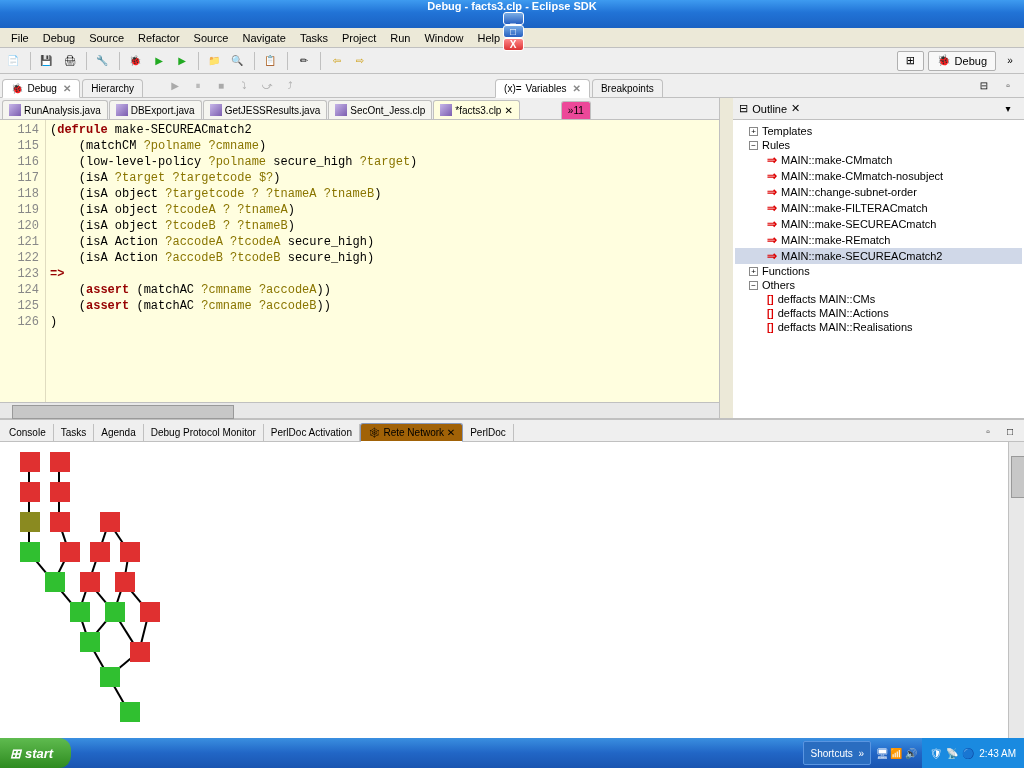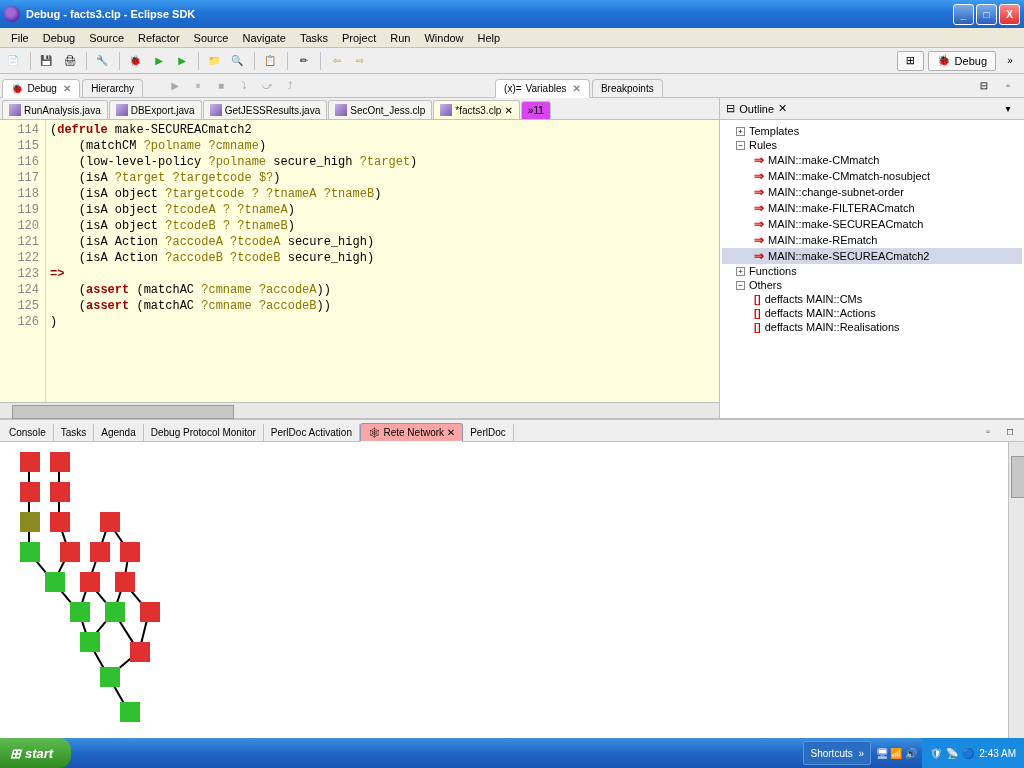--- a/index.html
+++ b/index.html
@@ -1,38 +1,38 @@
 <!DOCTYPE html>
 <html><head>
 <meta charset="utf-8">
 <style>
 * { margin:0; padding:0; box-sizing:border-box; }
 body { font-family: Tahoma, sans-serif; font-size:11px; background:#ece9d8; width:1024px; height:768px; overflow:hidden; position:relative; }
 
 
-.titlebar { height:28px; background:linear-gradient(to bottom,#3e9bf0 0%,#2173d6 45%,#1a62c3 100%); display:flex; align-items:center; padding:12px 4px; color:#fff; font-weight:bold; }
+.titlebar { height:28px; background:linear-gradient(to bottom,#3e9bf0 0%,#2173d6 45%,#1a62c3 100%); display:flex; align-items:center; padding:0 4px; color:#fff; font-weight:bold;flex-direction:column; }
 .titlebar .icon { width:16px; height:16px; background:radial-gradient(circle at 40% 40%, #9b6bd6 30%, #5a2ca0 70%); border-radius:50%; margin-right:6px; }
 .titlebar .spacer { flex:1; }
 .titlebar .winbtn { width:21px; height:21px; margin-left:2px; border:1px solid #fff; border-radius:3px; display:flex; align-items:center; justify-content:center; font-size:10px; font-weight:bold; }
 .winbtn.min,.winbtn.max { background:linear-gradient(to bottom,#7aade6,#2760c0); }
 .winbtn.close { background:linear-gradient(to bottom,#f88,#d33); }
 
 
 .menubar { height:20px; background:#ece9d8; border-bottom:1px solid #c0c0c0; display:flex; align-items:center; padding-left:4px; }
 .menubar .item { padding:2px 7px; cursor:default; }
 
 
 .toolbar { height:26px; background:#efefef; border-bottom:1px solid #c0c0c0; display:flex; align-items:center; padding:0 4px; gap:3px; }
 .tbtn { width:20px; height:20px; border:1px solid transparent; display:flex; align-items:center; justify-content:center; font-size:10px; }
 .tsep { width:1px; height:18px; background:#c0c0c0; margin:0 3px; }
 .toolbar-right { margin-left:auto; display:flex; gap:4px; align-items:center; }
 .persp-btn { height:20px; border:1px solid #b0b0b0; background:#f8f8f8; padding:0 8px; display:flex; align-items:center; gap:4px; border-radius:2px; }
 
 
-.main { display:flex; height:320px; }
+.main { display:flex; height:320px;gap:13px; }
 .left-col { width:720px; display:flex; flex-direction:column; border-right:1px solid #c0c0c0; }
 .right-col { flex:1; display:flex; flex-direction:column; }
 
 
 .tabstrip { height:22px; background:#efefef; border-bottom:1px solid #c0c0c0; display:flex; align-items:end; padding-left:2px; }
 .tab { padding:3px 8px; border:1px solid #c0c0c0; border-bottom:none; background:#f0f0f0; margin-right:2px; display:flex; align-items:center; gap:4px; font-size:10px; border-top-left-radius:4px; border-top-right-radius:4px; }
 .tab.active { background:#fff; border-bottom:1px solid #fff; margin-bottom:-1px; }
 .tab .closex { color:#888; font-weight:bold; margin-left:2px; }
 
 .debug-row { height:24px; display:flex; align-items:center; border-bottom:1px solid #c0c0c0; background:#efefef; }
@@ -64,21 +64,21 @@
 .tree-item.l2 { padding-left:32px; }
 .tree-item.sel { background:#d0d8e8; }
 .exp { width:9px; height:9px; border:1px solid #888; display:inline-flex; align-items:center; justify-content:center; font-size:8px; line-height:7px; background:#fff; }
 .rule-ico { color:#d00; font-weight:bold; font-size:12px; }
 .fact-ico { color:#d00; font-weight:bold; font-size:10px; }
 
 
 .bottom { border-top:2px solid #c0c0c0; display:flex; flex-direction:column; height:336px; background:#fff; }
 .btabstrip { height:22px; background:#efefef; display:flex; align-items:end; border-bottom:1px solid #c0c0c0; padding-left:2px; }
 .btab { padding:3px 7px; border-right:1px solid #c0c0c0; font-size:10px; }
-.btab.active { background:#fca5a5; border:1px solid #8899bb; border-bottom:1px solid #fff; margin-bottom:-1px; border-top-left-radius:3px; border-top-right-radius:3px; }
+.btab.active { background:#a16207; border:1px solid #8899bb; border-bottom:1px solid #fff; margin-bottom:-1px; border-top-left-radius:3px; border-top-right-radius:3px; }
 .rete-label { padding:4px 8px; font-size:11px; }
 .rete-canvas { flex:1; position:relative; background:#fff; overflow:hidden; }
 .node { position:absolute; width:20px; height:20px; }
 .node.red { background:#e03030; }
 .node.green { background:#30c030; }
 .node.olive { background:#8a8a20; }
 .edge { position:absolute; background:#000; height:2px; transform-origin:0 0; }
 .scroll-v { position:absolute; right:0; top:0; width:16px; height:100%; background:#e8e8e8; border-left:1px solid #c0c0c0; }
 .scroll-v::before { content:''; position:absolute; top:14px; left:2px; width:12px; height:40px; background:#c7c7c7; border:1px solid #999; }
 
@@ -173,21 +173,21 @@
 </div>
 
 <div class="main">
   <div class="left-col">
     <div class="editor-tabs" id="etabs">
         <div class="etab"><span class="ico"></span>RunAnalysis.java</div>
         <div class="etab"><span class="ico"></span>DBExport.java</div>
         <div class="etab"><span class="ico"></span>GetJESSResults.java</div>
         <div class="etab"><span class="ico"></span>SecOnt_Jess.clp</div>
         <div class="etab active"><span class="ico"></span>*facts3.clp <span class="closex">✕</span></div>
-        <div class="etab" style="background: #d946ef;">»11</div>
+        <div class="etab" style="background: #ec4899; margin-left: 40px;">»11</div>
       </div>
     <div class="editor">
       <div class="gutter" id="gutter">114<br>115<br>116<br>117<br>118<br>119<br>120<br>121<br>122<br>123<br>124<br>125<br>126<br></div>
       <div class="code" id="code">(<span class="kw">defrule</span> <span class="fn">make-SECUREACmatch2</span>
     (<span class="fn">matchCM</span> <span class="sym">?polname</span> <span class="sym">?cmname</span>)
     (<span class="fn">low-level-policy</span> <span class="sym">?polname</span> <span class="fn">secure_high</span> <span class="sym">?target</span>)
     (<span class="fn">isA</span> <span class="sym">?target</span> <span class="sym">?targetcode</span> <span class="sym">$?</span>)
     (<span class="fn">isA</span> <span class="fn">object</span> <span class="sym">?targetcode</span> <span class="sym">?</span> <span class="sym">?tnameA</span> <span class="sym">?tnameB</span>)
     (<span class="fn">isA</span> <span class="fn">object</span> <span class="sym">?tcodeA</span> <span class="sym">?</span> <span class="sym">?tnameA</span>)
     (<span class="fn">isA</span> <span class="fn">object</span> <span class="sym">?tcodeB</span> <span class="sym">?</span> <span class="sym">?tnameB</span>)

